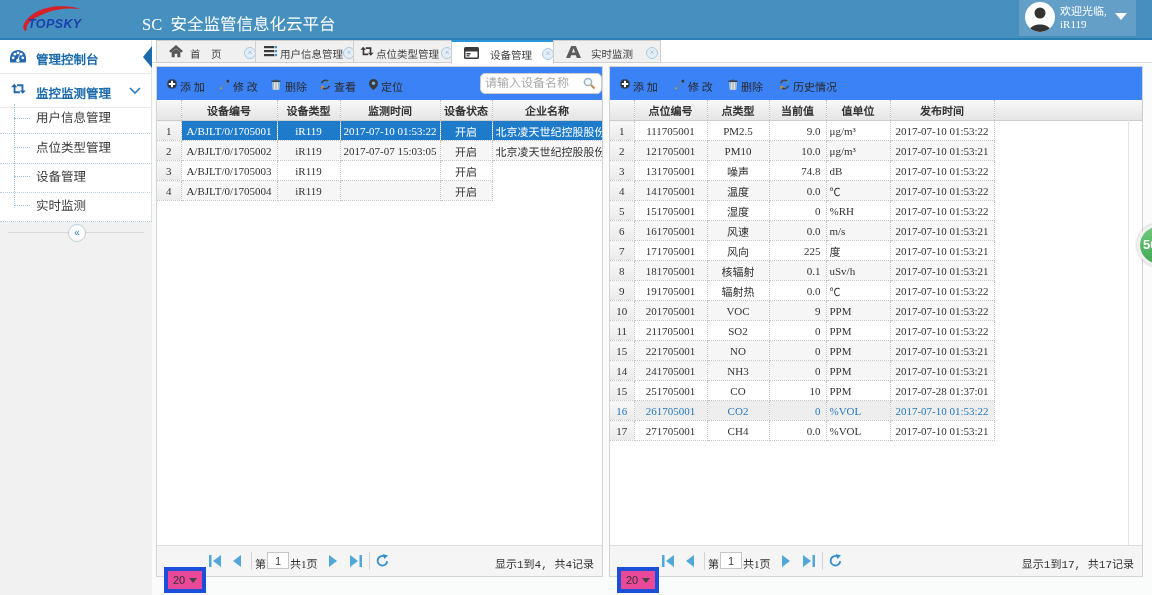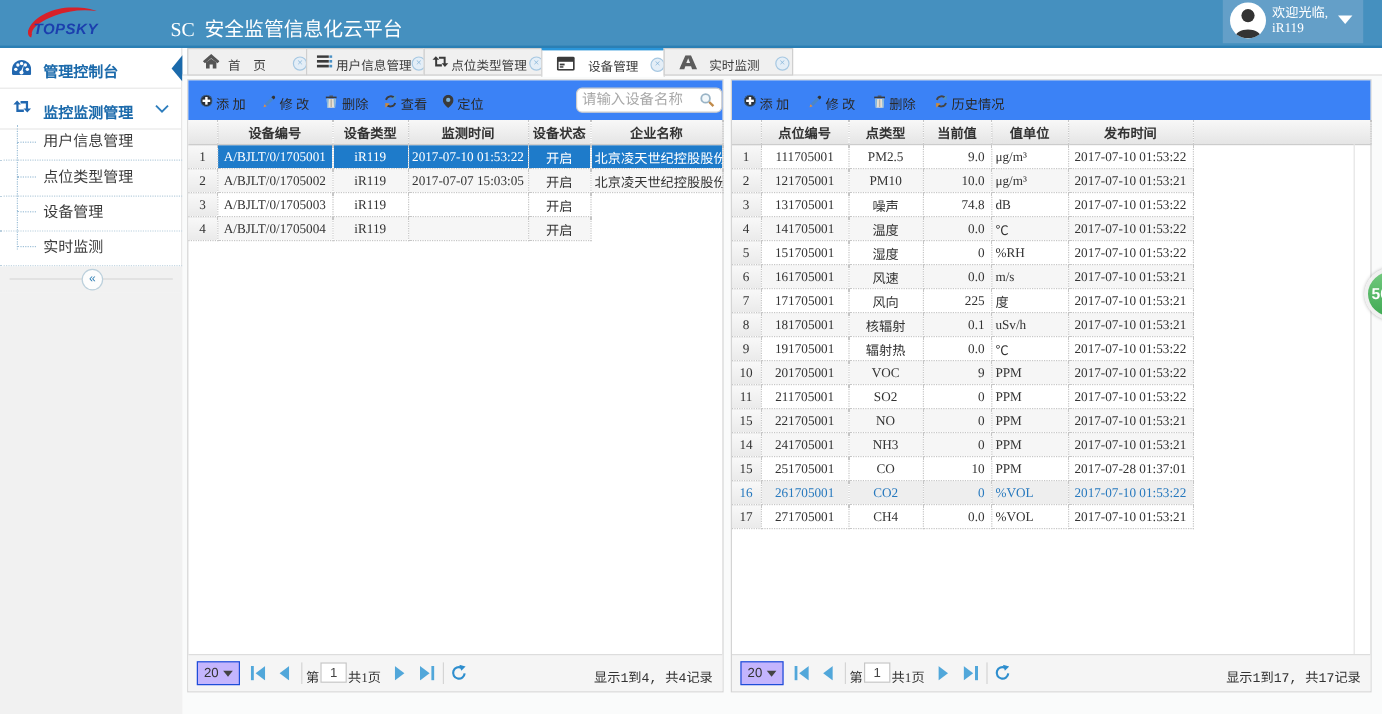--- a/index.html
+++ b/index.html
@@ -50,21 +50,21 @@
 table.grid td.e{border-bottom:none;border-right:none;background:#fff}
 table.grid td.r{text-align:right;padding-right:5px}
 td.s1{background:#1e7bca;color:#fff}
 tr.stripe td{background:#f6f6f6}
 tr.hov td{background:#eeeeee;color:#2779be}
 table.grid td:first-child{background:linear-gradient(#f8f8f8,#eaeaea)}
 
 #sbox{position:absolute;left:323px;top:6px;width:116px;height:19px;border:1px solid #ccc;border-radius:5px;background:#fff;font-size:12px;color:#a9a9a9;line-height:19px;padding-left:4px}
 
 .pager{position:absolute;left:0;bottom:0;width:100%;height:30px;background:#f5f5f5;border-top:1px solid #ddd;font-size:12px;color:#333}
-.psel{position:absolute;left:7px;top:5px;width:29px;height:18px;border:1px solid #1d4ed8;background:#c4b5fd;font-size:11px;line-height:18px;padding-left:5px}
+.psel{position:absolute;left:7px;top:21px;width:29px;height:18px;border:4px solid #1d4ed8;background:#ec4899;font-size:11px;line-height:18px;padding-left:5px}
 .psel:after{content:"";position:absolute;right:5px;top:7px;border-left:4px solid transparent;border-right:4px solid transparent;border-top:5px solid #444}
 .pnum{position:absolute;left:110px;top:6px;width:20px;height:15px;border:1px solid #c6c6c6;background:#fff;font-size:11px;line-height:16px;text-align:center;color:#444}
 .psep{position:absolute;top:6px;width:1px;height:18px;background:#d5d5d5}
 .ptxt{position:absolute;top:9px;font-family:"Liberation Serif",serif;font-size:11px}
 .pright{position:absolute;right:8px;top:9px;font-family:Liberation Mono, monospace;font-size:11px}
 
 #badge{left:1137px;top:223px;width:38px;height:38px;border-radius:50%;background:linear-gradient(#72c97e,#3fa953);border:3px solid #f0f0f0;box-shadow:0 0 3px rgba(0,0,0,.3);color:#fff;font-weight:bold;font-size:13px;line-height:38px;text-align:left;padding-left:3px}
 #rline1{left:1128px;top:120px;width:1px;height:425px;background:#e4e4e4}
 </style></head>
 <body>

